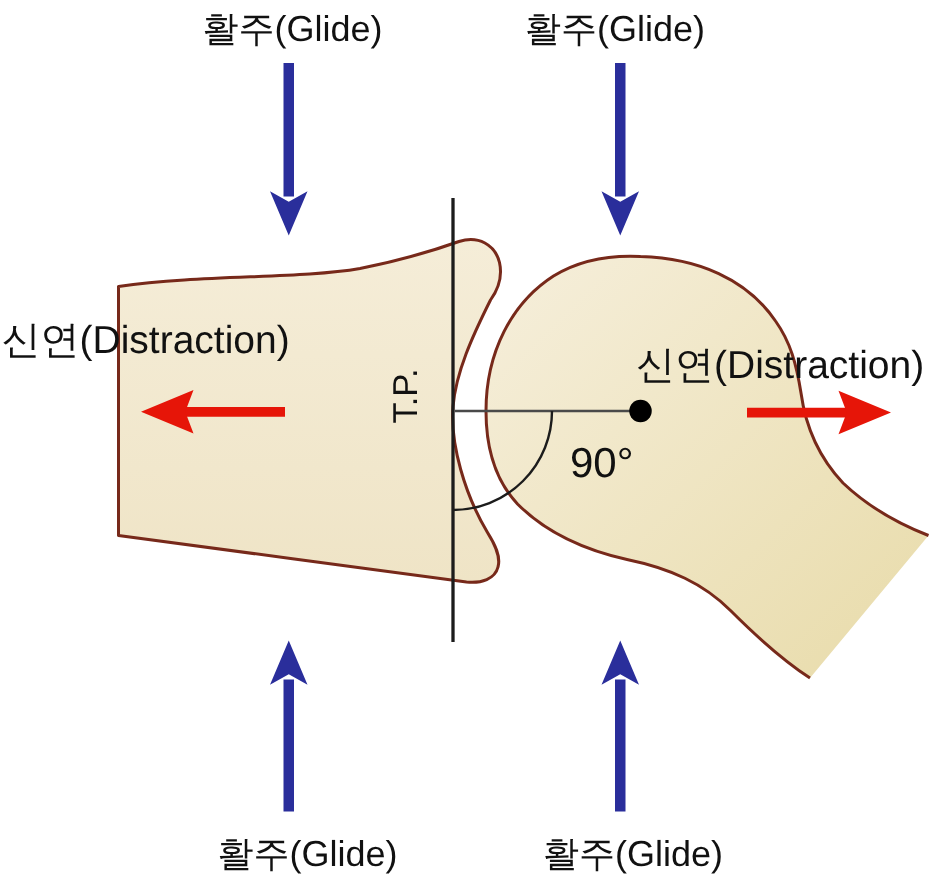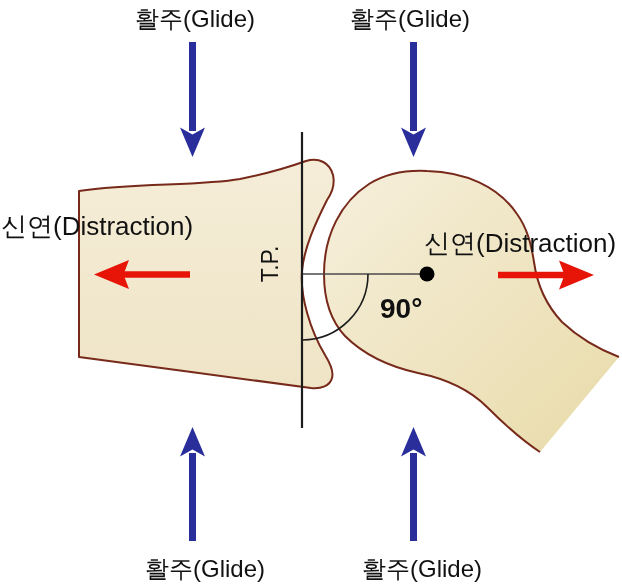--- a/index.html
+++ b/index.html
@@ -20,21 +20,21 @@
   }
   .glide { font-size: 24px; width: 220px; text-align: center; letter-spacing: 0px; }
   .distraction { font-size: 26px; }
   .tp {
     font-size: 23px;
     width: 84px; height: 28px;
     text-align: center;
     transform: rotate(-90deg);
     transform-origin: center center;
   }
-  .angle { font-size: 28px; font-weight: bold; }
+  .angle { font-size: 28px; }
 </style>
 </head>
 <body>
 
 <div class="stage">
 
   <svg width="622" height="588" viewBox="0 0 622 588">
     <defs>
       <linearGradient id="leftBoneGrad" x1="0" y1="0" x2="0" y2="1">
         <stop offset="0" stop-color="#f5edd8"></stop>

